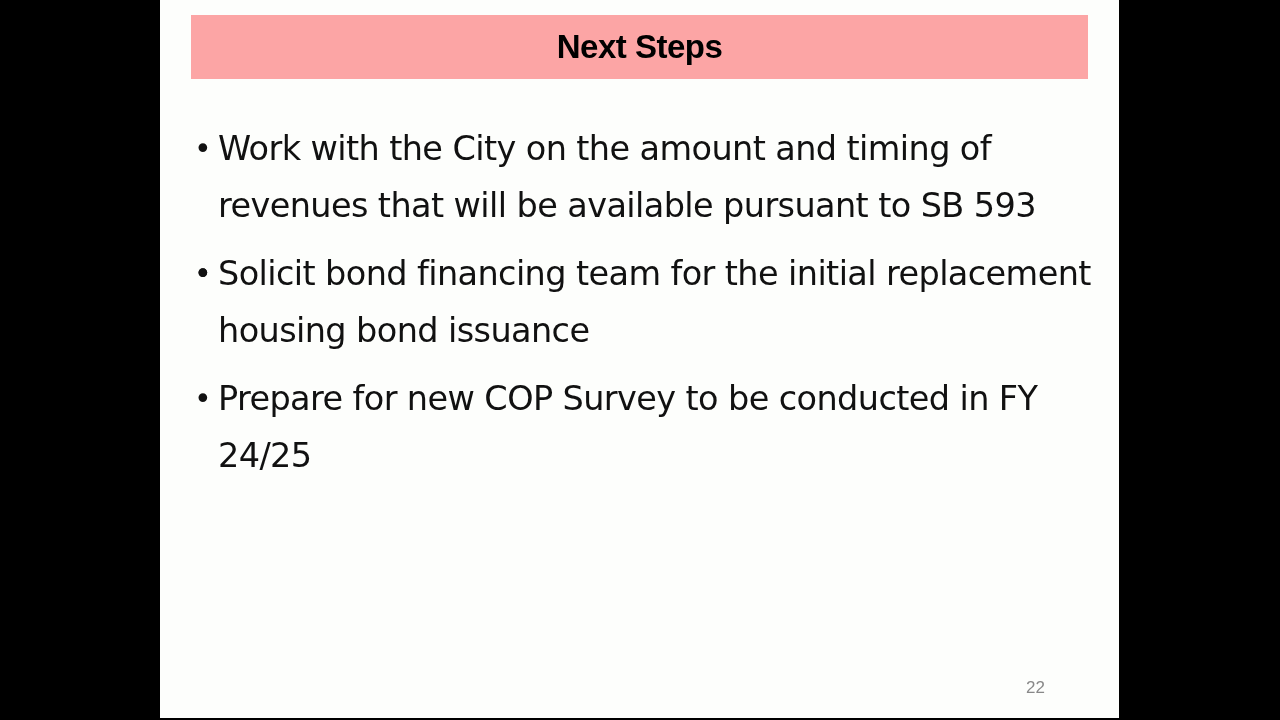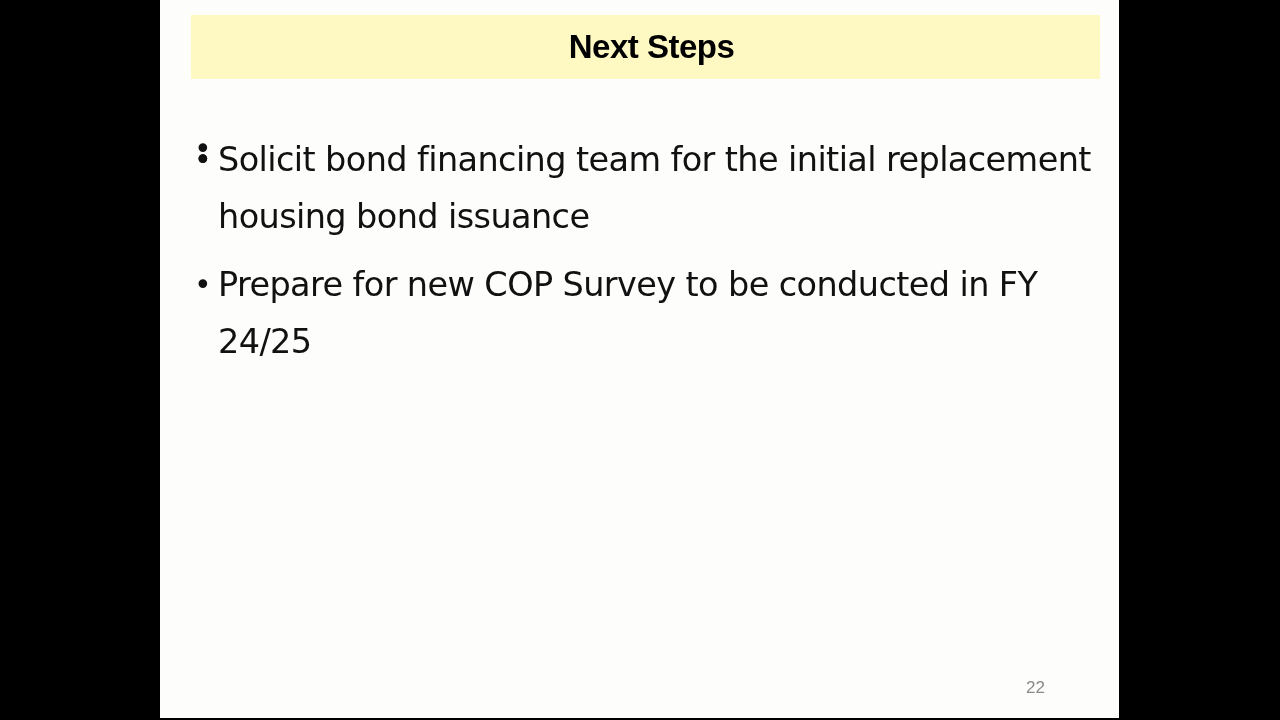--- a/index.html
+++ b/index.html
@@ -5,22 +5,22 @@
   html, body { margin: 0; padding: 0; }
   body {
     width: 1280px; height: 720px; background: #000; position: relative; overflow: hidden;
   }
   .slide {
     position: absolute; left: 160px; top: 0; width: 959px; height: 718px;
     background: #fdfefc;
   }
   .header-bar {
     position: absolute; left: 31px; top: 15px; width: 897px; height: 64px;
-    background: #fef9c3;
-    display: flex; align-items: center; justify-content: center; padding-left: 12px;
+    background: #fca5a5;
+    display: flex; align-items: center; justify-content: center;
   }
   .header-title {
     font-family: "Liberation Sans", sans-serif; font-weight: bold;
     font-size: 33px; color: #000; letter-spacing: -0.5px;
   }
   .bullets {
     position: absolute; left: 32px; top: 120px; width: 900px;
     margin: 0; padding: 0; list-style: none;
   }
   .bullet {
@@ -41,20 +41,21 @@
 <body>
 
 <div class="slide">
   <div class="header-bar">
     <span class="header-title">Next Steps</span>
   </div>
 
   <ul class="bullets">
     <li class="bullet">
       <span class="bullet-dot">•</span>
+      <span>Work with the City on the amount and timing of revenues that will be available pursuant to SB 593</span>
     </li>
     <li class="bullet">
       <span class="bullet-dot">•</span>
     </li>
     <li class="bullet">
       <span class="bullet-dot">•</span>
       <span>Solicit bond financing team for the initial replacement housing bond issuance</span>
     </li>
     <li class="bullet">
       <span class="bullet-dot">•</span>

